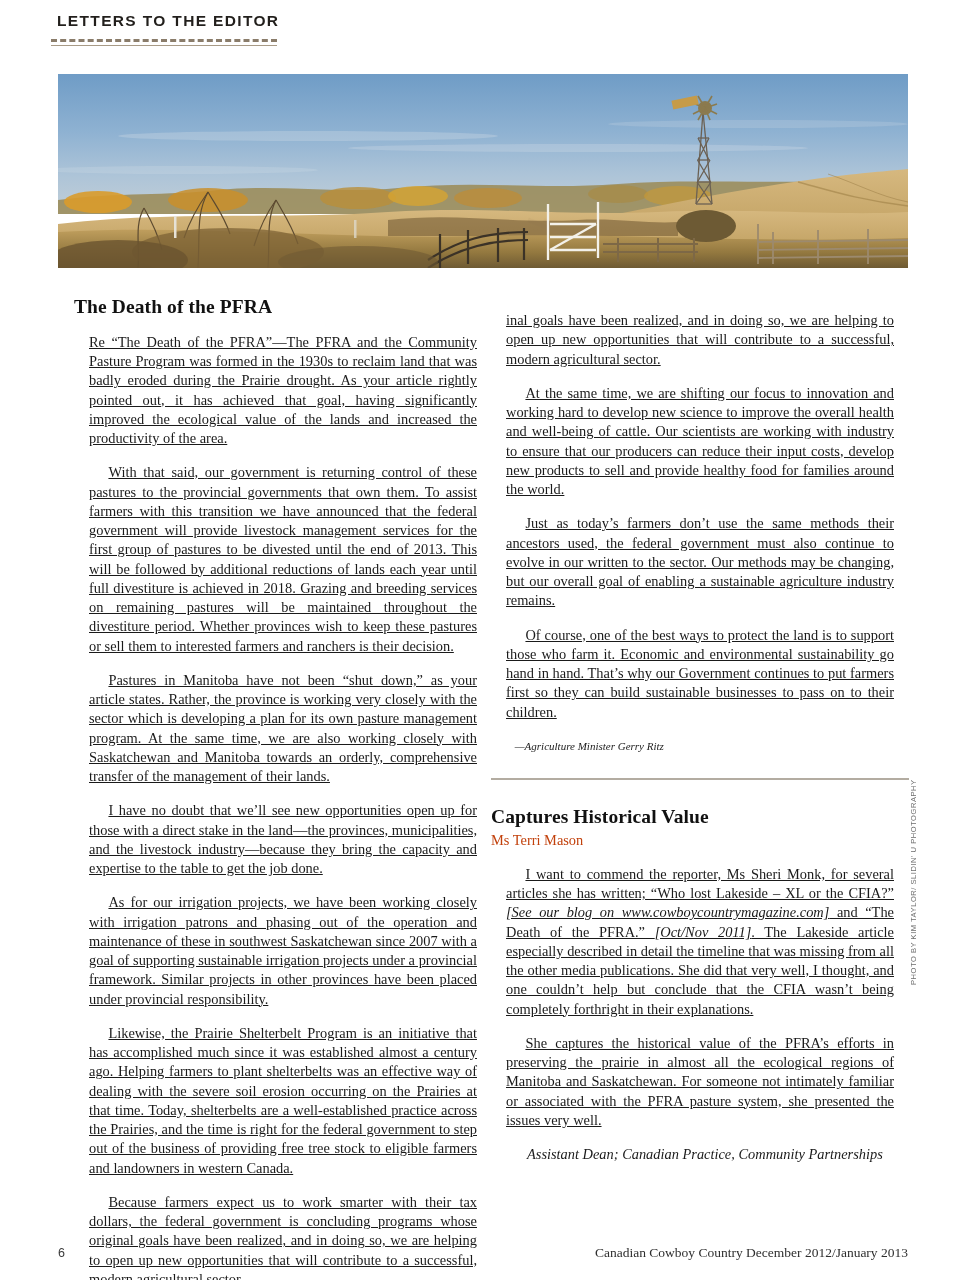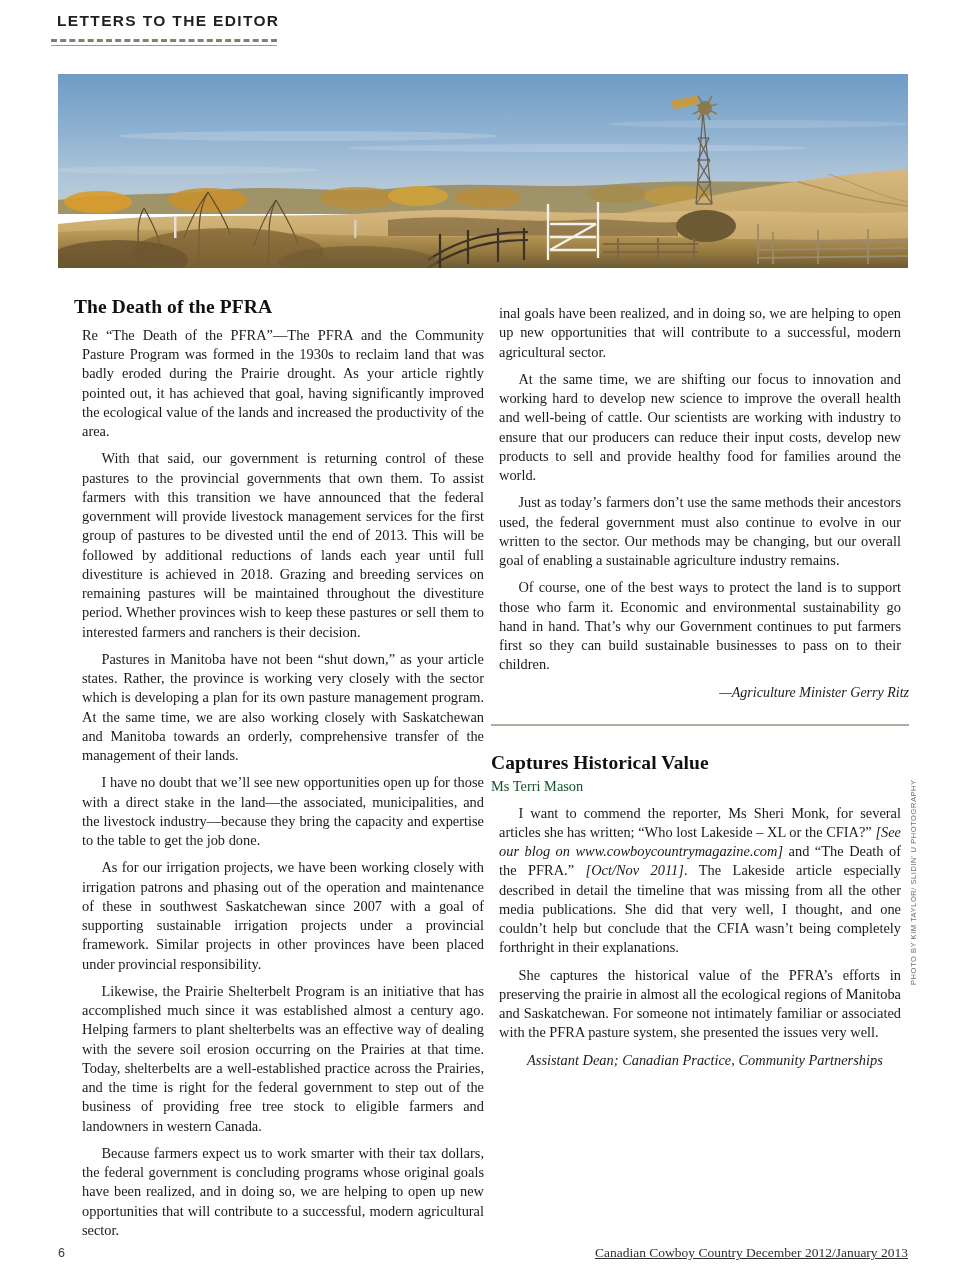--- a/index.html
+++ b/index.html
@@ -97,42 +97,43 @@
     letter-spacing: 0.1px;
   }
   .article-title.second {
     font-size: 19.5px;
     margin-top: 16px;
   }
   .byline {
     font-size: 14.4px;
     line-height: 1.32;
     margin: 0;
-    color: #14532d;
+    color: #c2410c;
   }
   p.body {
     font-size: 14.4px;
     line-height: 19.25px;
-    margin: 8px;
+    margin: 15px;
     text-align: justify;
     text-justify: inter-word;
     hyphens: auto;
     -webkit-hyphens: auto;
     color: #1a1a1a;
+    text-decoration: underline;
   }
   p.body.indent { text-indent: 1.35em; }
   p.body.first  { text-indent: 0; }
 
   .sig {
-    font-size: 14px;
+    font-size: 11px;
     line-height: 19.25px;
     font-style: italic;
-    margin: 0;
+    margin: 9px;
     text-indent: 1.35em;
-    text-align: right;
+    text-align: left;
   }
   .sig-line2, .sig-line3 {
     font-size: 14.4px;
     line-height: 19.25px;
     font-style: italic;
     margin: 0;
     text-indent: 2.5em;
     text-align: left;
   }
 
@@ -156,21 +157,20 @@
     align-items: baseline;
     font-family: "Liberation Sans", "DejaVu Sans", sans-serif;
     font-size: 12.5px;
     color: #3b3b3b;
   }
   .footer-page { letter-spacing: 0; }
   .footer-issue {
     font-family: "Liberation Serif", "DejaVu Serif", serif;
     font-size: 13.5px;
     color: #2e2e2e;
-    text-decoration: underline;
   }
 </style>
 </head>
 <body>
 
 <div class="page">
 
   <div class="masthead">
     <div class="masthead-title">LETTERS TO THE EDITOR</div>
   </div>
@@ -311,21 +311,21 @@
     </svg>
   </div>
 
   <div class="photo-credit">PHOTO BY KIM TAYLOR/ SLIDIN' U PHOTOGRAPHY</div>
 
   <div class="col col-left">
     <h2 class="article-title">The Death of the PFRA</h2>
     <p class="body first">Re “The Death of the PFRA”—The PFRA and the Community Pasture Program was formed in the 1930s to reclaim land that was badly eroded during the Prairie drought. As your article rightly pointed out, it has achieved that goal, having significantly improved the ecological value of the lands and increased the productivity of the area.</p>
     <p class="body indent">With that said, our government is returning control of these pastures to the provincial governments that own them. To assist farmers with this transition we have announced that the federal government will provide livestock management services for the first group of pastures to be divested until the end of 2013. This will be followed by additional reductions of lands each year until full divestiture is achieved in 2018. Grazing and breeding services on remaining pastures will be maintained throughout the divestiture period. Whether provinces wish to keep these pastures or sell them to interested farmers and ranchers is their decision.</p>
     <p class="body indent">Pastures in Manitoba have not been “shut down,” as your article states. Rather, the province is working very closely with the sector which is developing a plan for its own pasture management program. At the same time, we are also working closely with Saskatchewan and Manitoba towards an orderly, comprehensive transfer of the management of their lands.</p>
-    <p class="body indent">I have no doubt that we’ll see new opportunities open up for those with a direct stake in the land—the associated, municipalities, and the livestock industry—because they bring the capacity and expertise to the table to get the job done.</p>
+    <p class="body indent">I have no doubt that we’ll see new opportunities open up for those with a direct stake in the land—the provinces, municipalities, and the livestock industry—because they bring the capacity and expertise to the table to get the job done.</p>
     <p class="body indent">As for our irrigation projects, we have been working closely with irrigation patrons and phasing out of the operation and maintenance of these in southwest Saskatchewan since 2007 with a goal of supporting sustainable irrigation projects under a provincial framework. Similar projects in other provinces have been placed under provincial responsibility.</p>
     <p class="body indent">Likewise, the Prairie Shelterbelt Program is an initiative that has accomplished much since it was established almost a century ago. Helping farmers to plant shelterbelts was an effective way of dealing with the severe soil erosion occurring on the Prairies at that time. Today, shelterbelts are a well-established practice across the Prairies, and the time is right for the federal government to step out of the business of providing free tree stock to eligible farmers and landowners in western Canada.</p>
     <p class="body indent">Because farmers expect us to work smarter with their tax dollars, the federal government is concluding programs whose original goals have been realized, and in doing so, we are helping to open up new opportunities that will contribute to a successful, modern agricultural sector.</p>
   </div>
 
   <div class="col col-right">
     <p class="body first"><span>inal goals have been realized, and in doing so, we are helping to open up new opportunities that will contribute to a successful, modern agricultural sector.</span></p>
     <p class="body indent">At the same time, we are shifting our focus to innovation and working hard to develop new science to improve the overall health and well-being of cattle. Our scientists are working with industry to ensure that our producers can reduce their input costs, develop new products to sell and provide healthy food for families around the world.</p>
     <p class="body indent">Just as today’s farmers don’t use the same methods their ancestors used, the federal government must also continue to evolve in our written to the sector.  Our methods may be changing, but our overall goal of enabling a sustainable agriculture industry remains.</p>
     <p class="body indent">Of course, one of the best ways to protect the land is to support those who farm it. Economic and environmental sustainability go hand in hand. That’s why our Government continues to put farmers first so they can build sustainable businesses to pass on to their children.</p>

